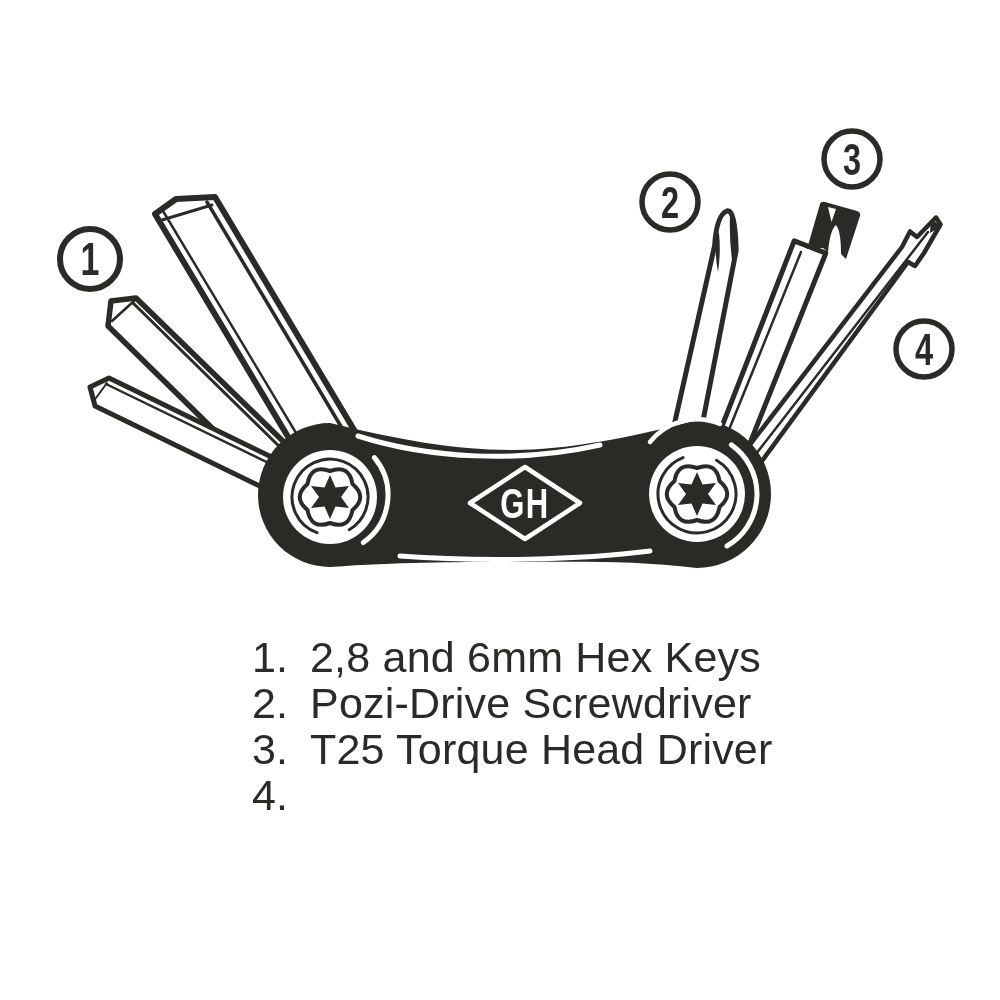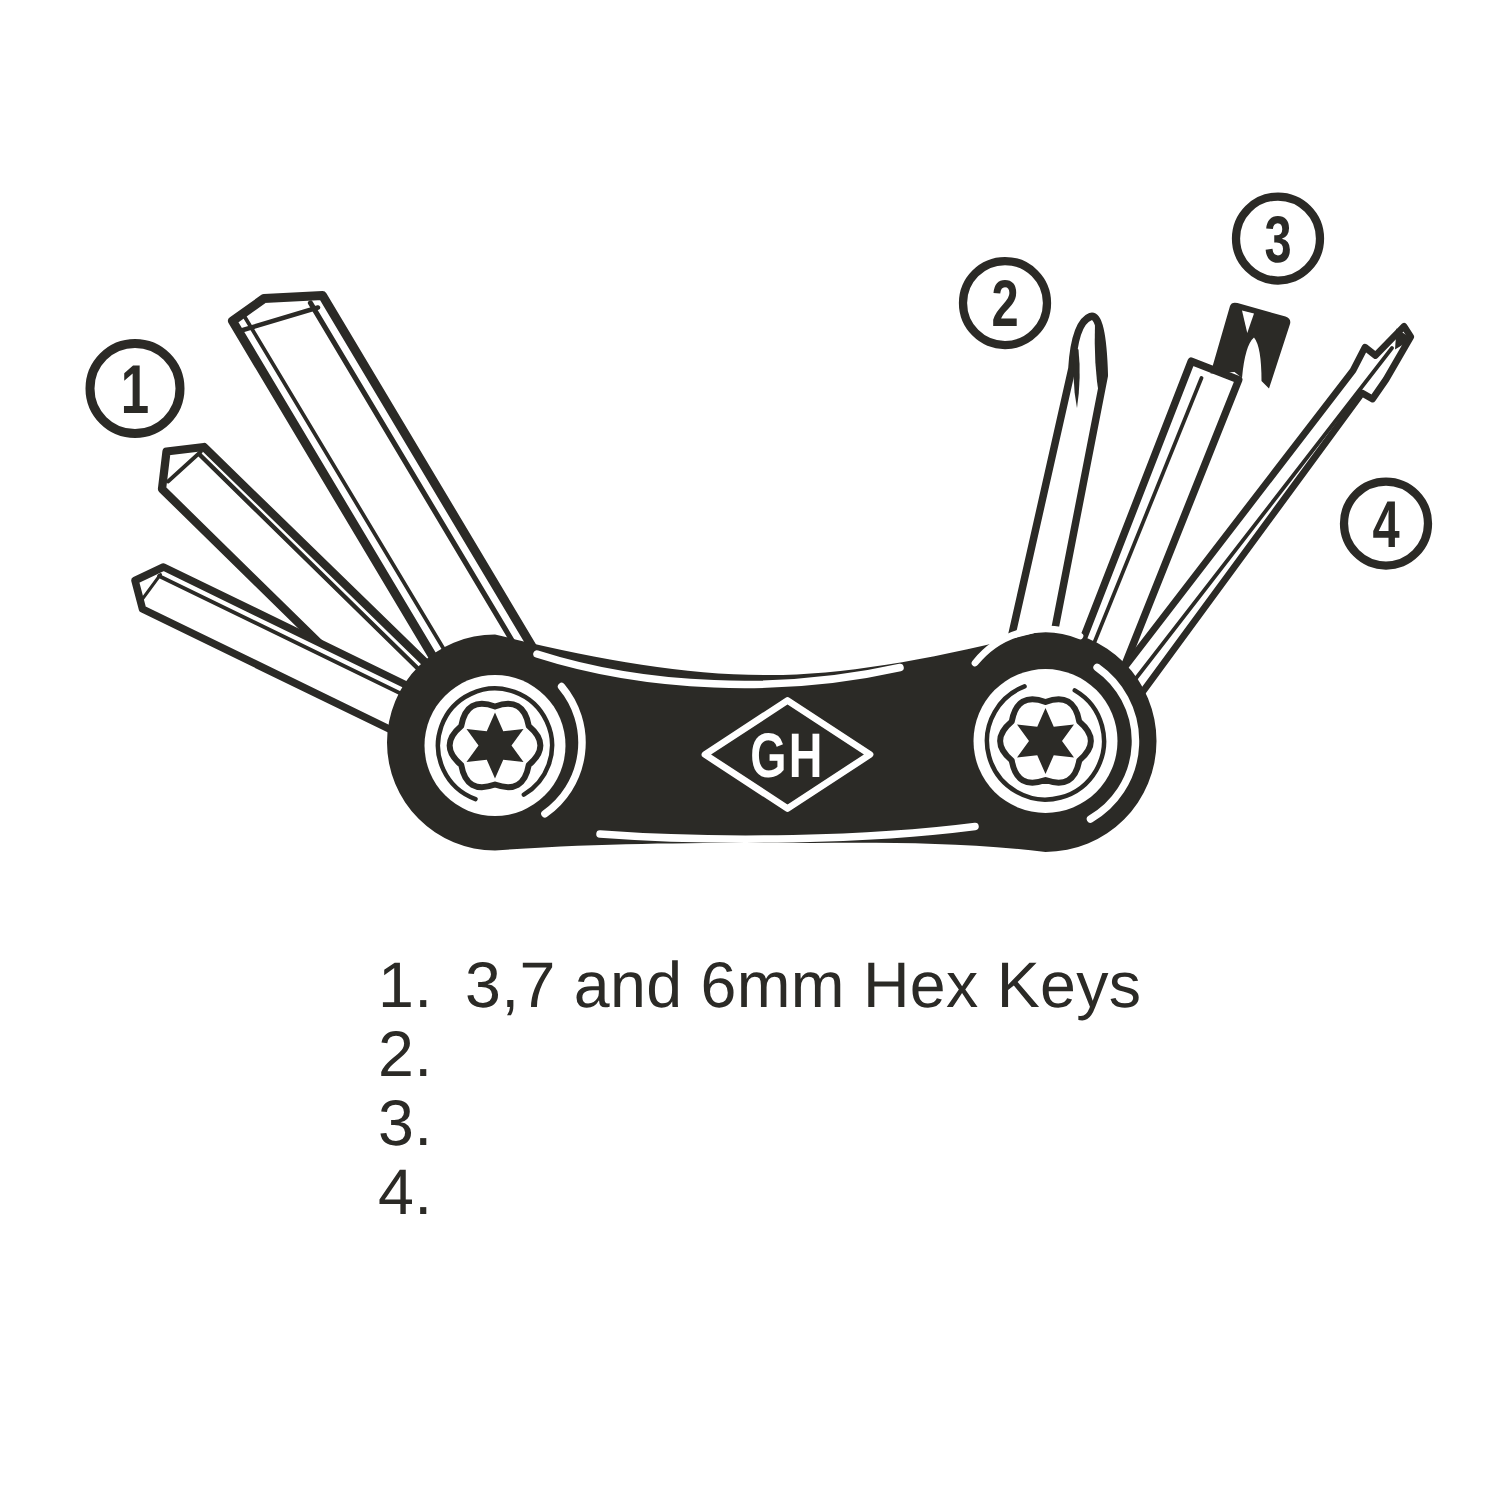--- a/index.html
+++ b/index.html
@@ -119,26 +119,28 @@
     </g>
     <g>
       <circle cx="924" cy="349" r="28" stroke="#2b2a26" stroke-width="5.5" fill="#ffffff"></circle>
       <text transform="translate(924,364.5) scale(0.74,1)" text-anchor="middle" font-size="44" font-weight="bold" fill="#2b2a26" stroke="none" font-family="Liberation Sans, sans-serif">4</text>
     </g>
   </svg>
 
   <div class="legend">
     <div class="legend-row">
       <span class="legend-num">1.</span>
-      <span class="legend-label">3,7 and 6mm Hex Keys</span>
+      <span class="legend-label">2,8 and 6mm Hex Keys</span>
     </div>
     <div class="legend-row">
       <span class="legend-num">2.</span>
+      <span class="legend-label">Pozi-Drive Screwdriver</span>
     </div>
     <div class="legend-row">
       <span class="legend-num">3.</span>
+      <span class="legend-label">T25 Torque Head Driver</span>
     </div>
     <div class="legend-row">
       <span class="legend-num">4.</span>
     </div>
   </div>
 
 </div>
 
 </body></html>

